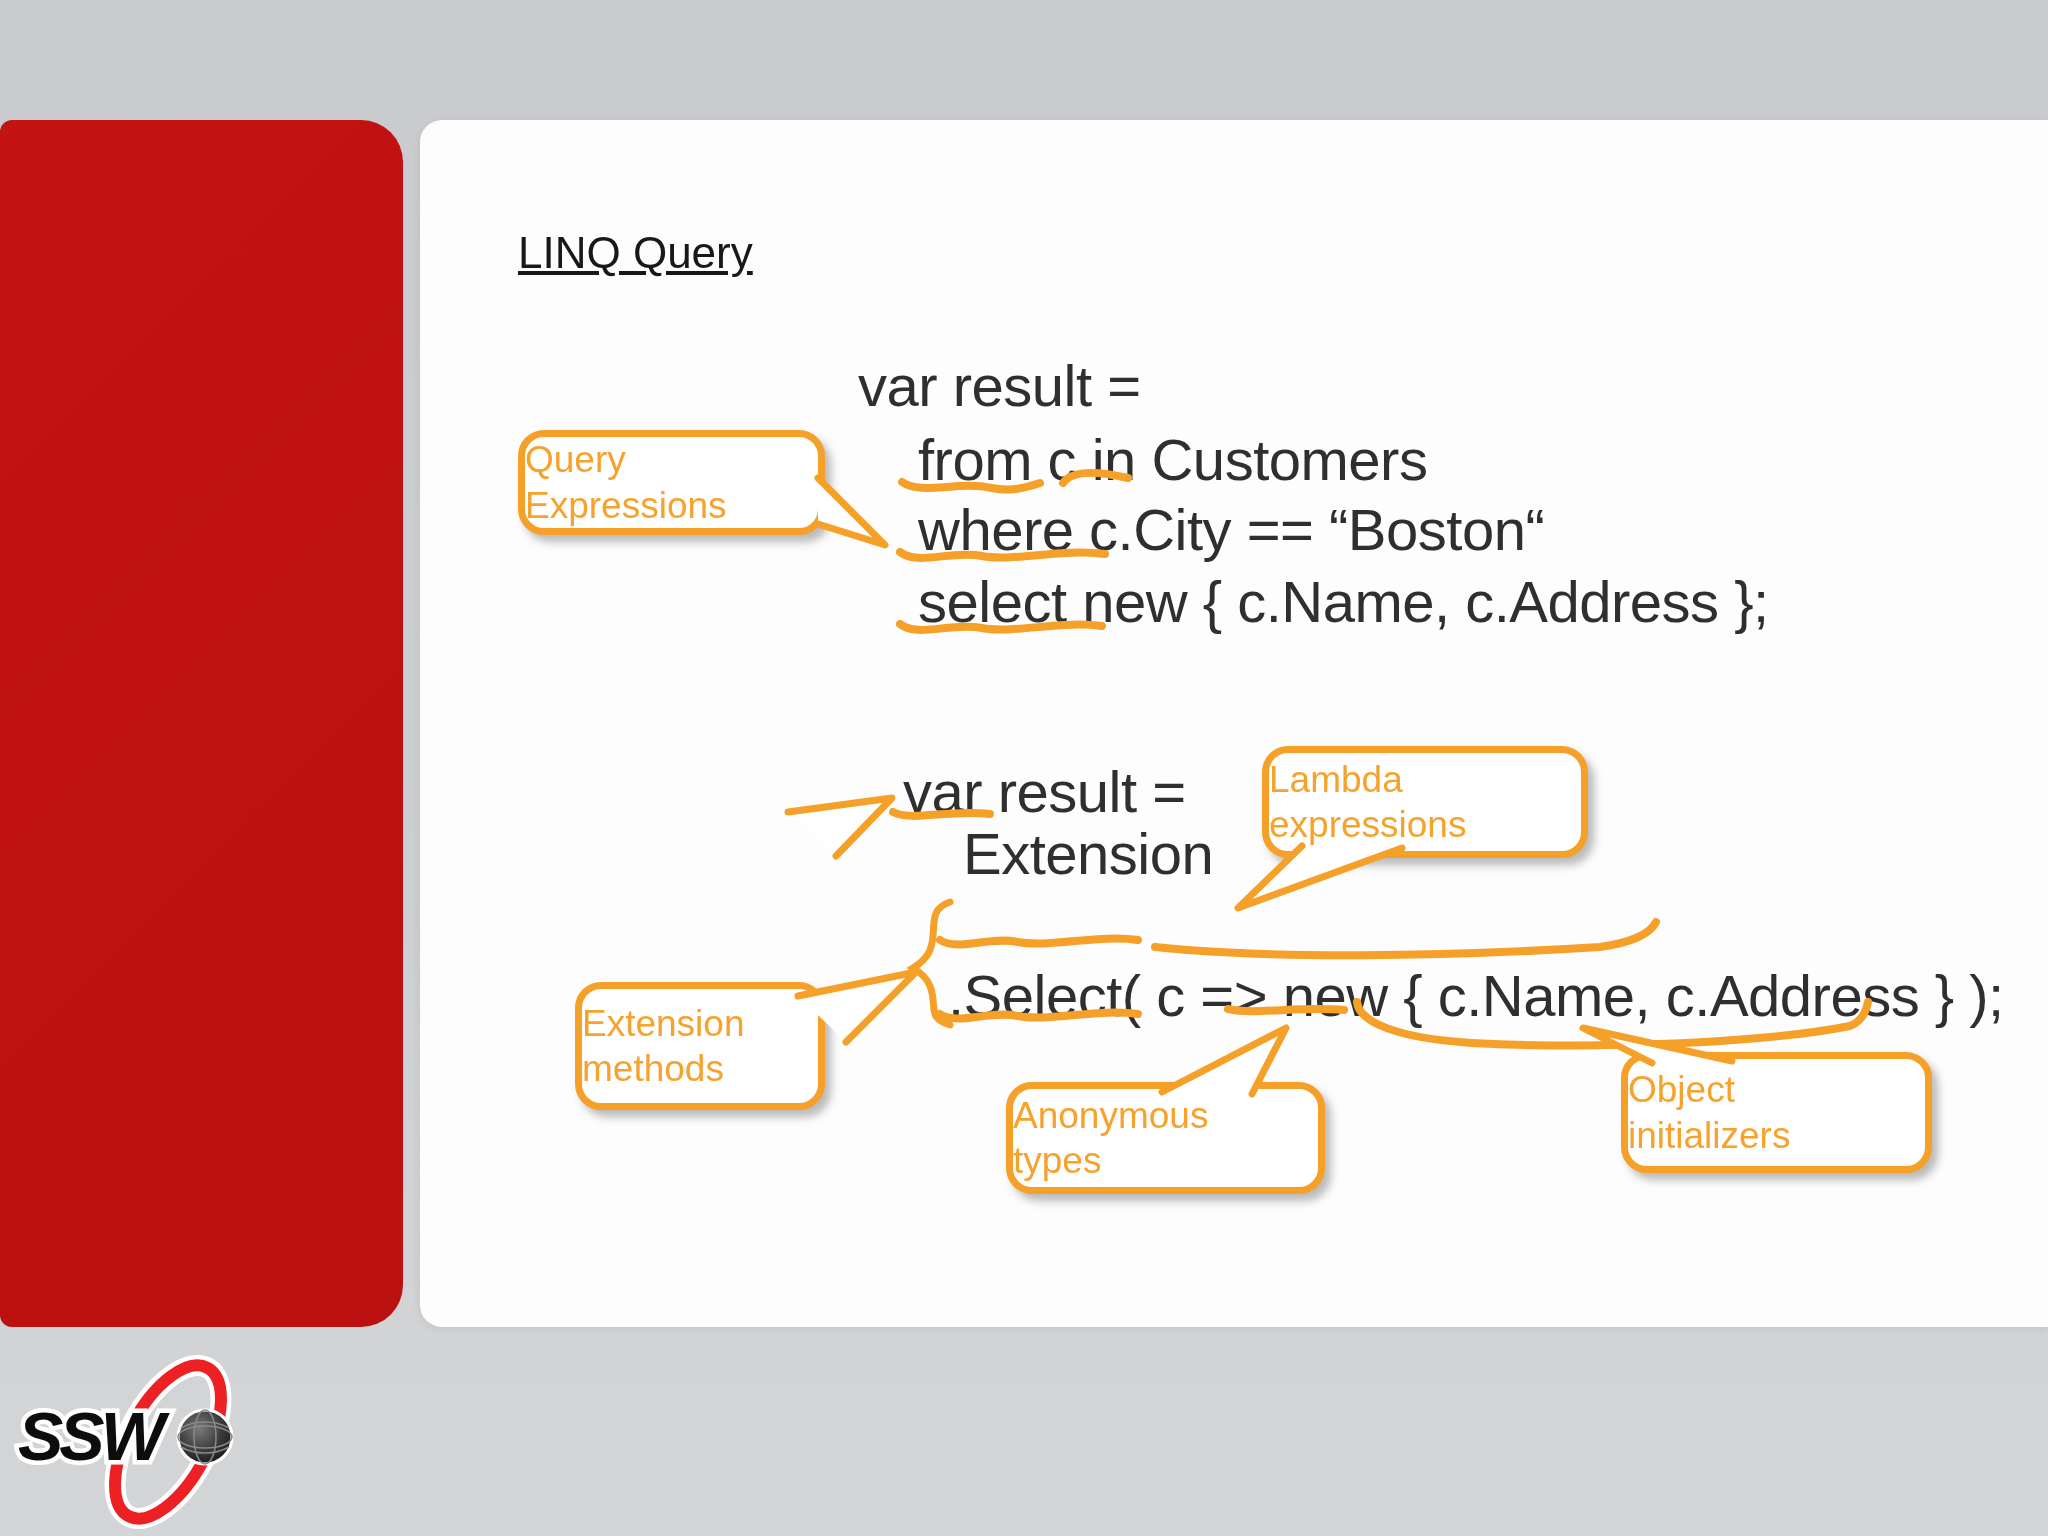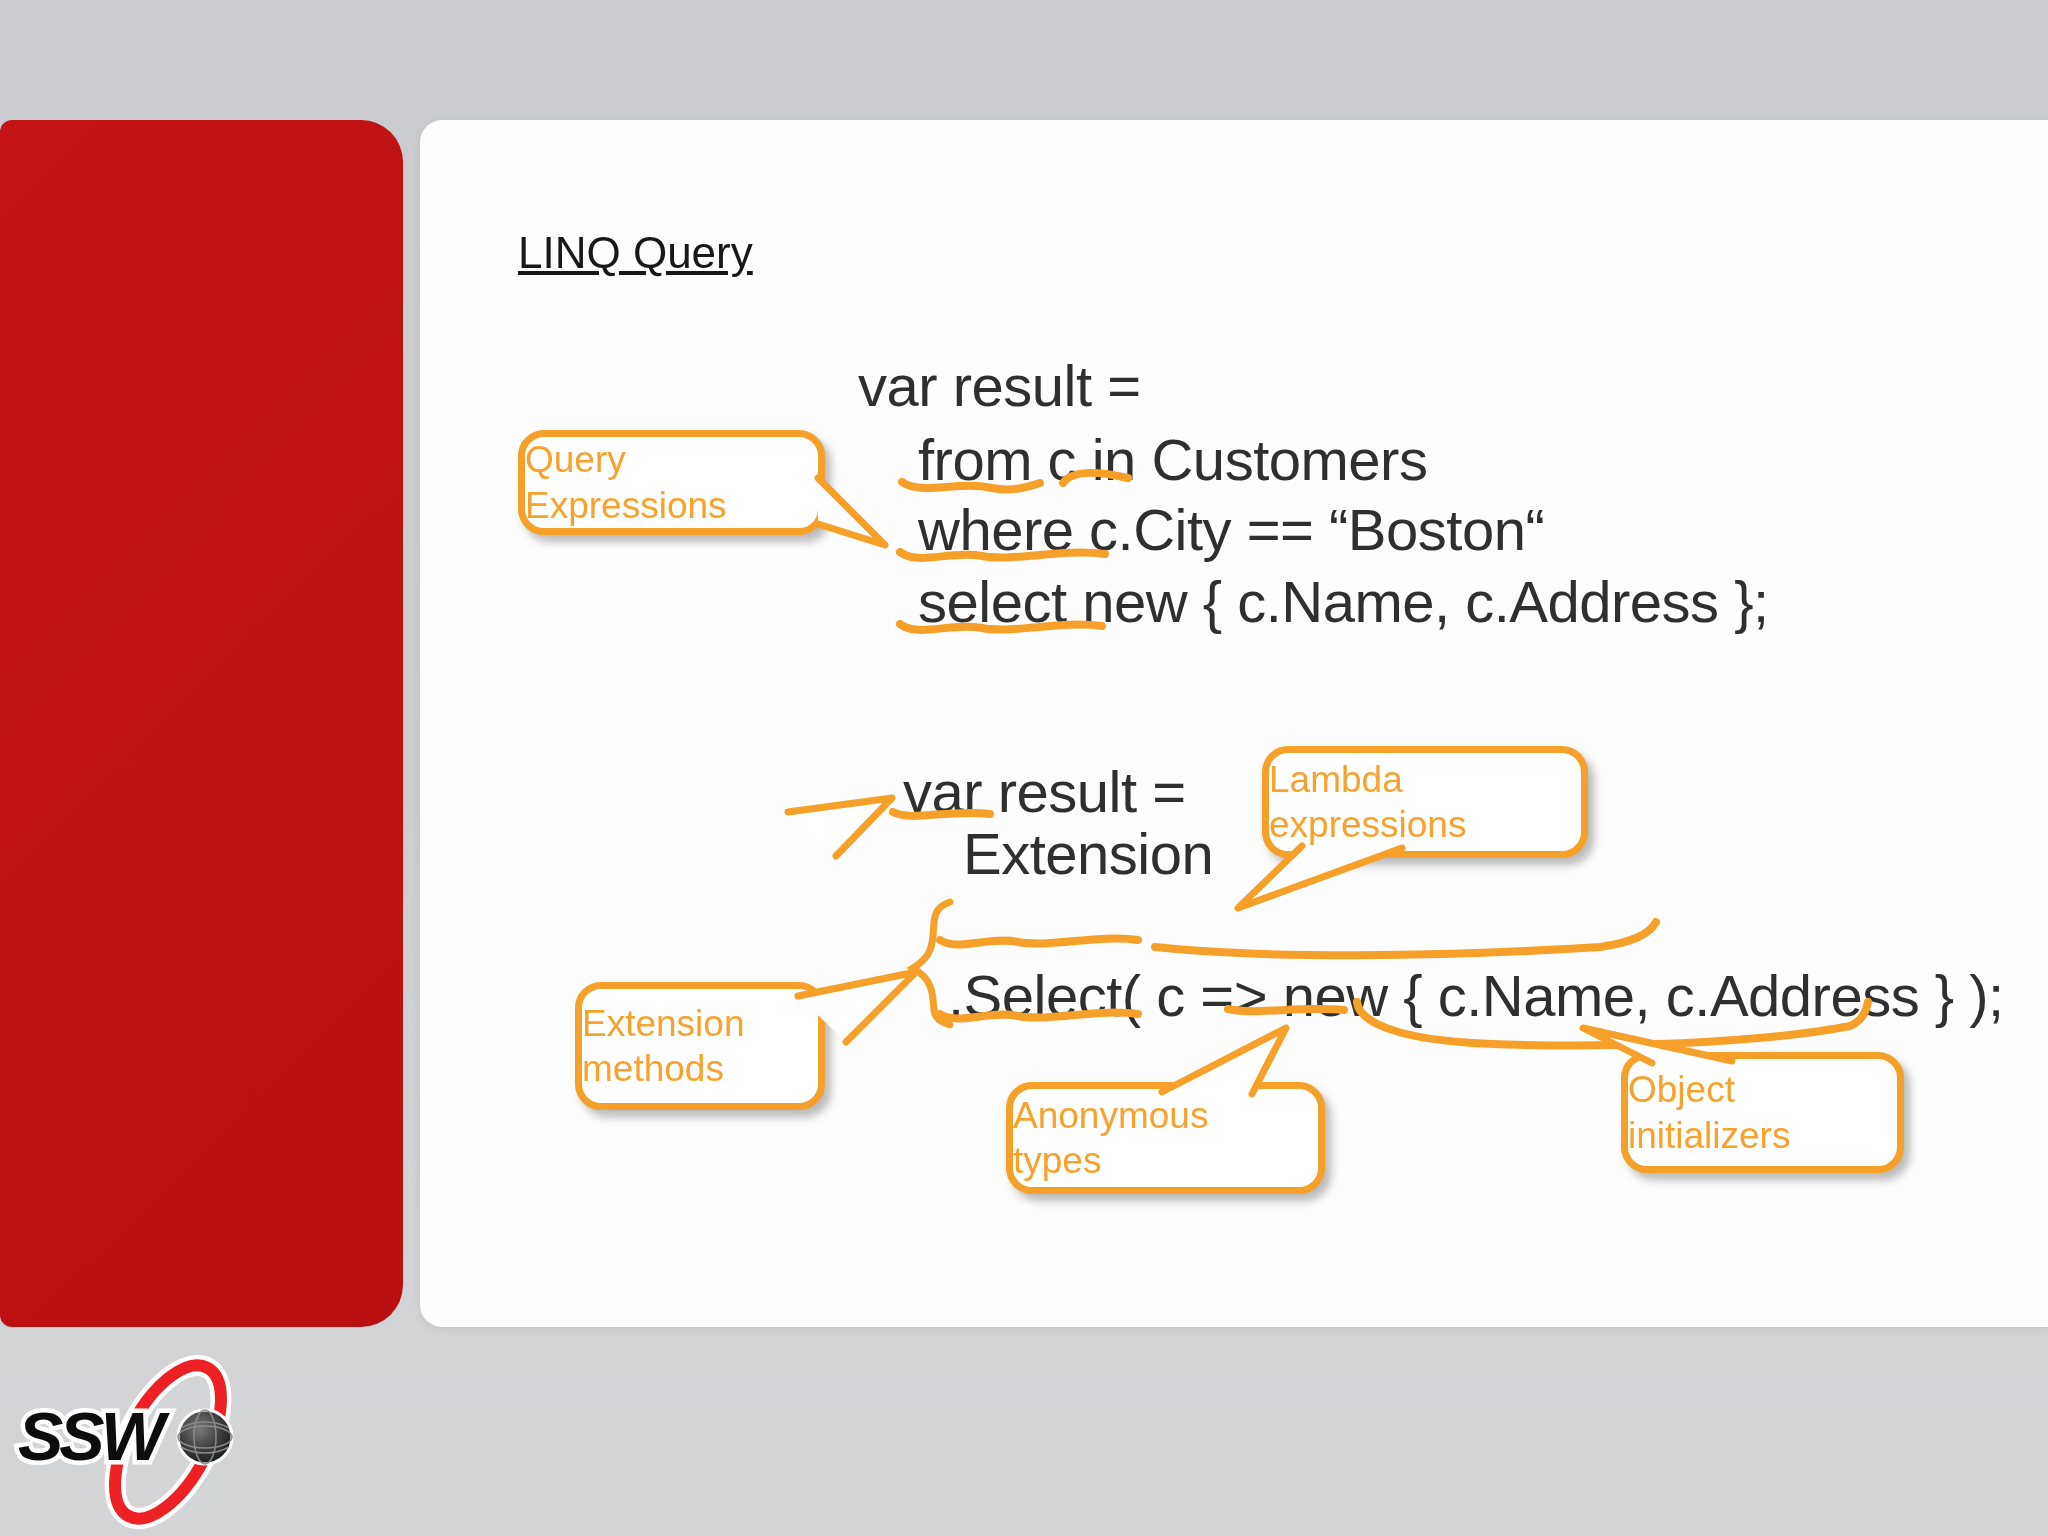--- a/index.html
+++ b/index.html
@@ -79,21 +79,21 @@
   <div class="bubble" style="left:1262px;top:746px;width:326px;height:112px">
     <span>Lambda</span>
     <span>expressions</span>
   </div>
 
   <div class="bubble" style="left:1006px;top:1082px;width:319px;height:112px">
     <span>Anonymous</span>
     <span>types</span>
   </div>
 
-  <div class="bubble" style="left:1621px;top:1052px;width:283px;height:121px">
+  <div class="bubble" style="left:1621px;top:1052px;width:311px;height:121px">
     <span>Object</span>
     <span>initializers</span>
   </div>
 
   <svg class="overlay" viewBox="0 0 2048 1536" xmlns="http://www.w3.org/2000/svg">
     <g fill="none" stroke="#F5A028" stroke-width="8" stroke-linecap="round">
 
       <path d="M902,482 C922,496 958,480 992,488 C1012,492 1028,487 1040,483"></path>
       <path d="M1063,483 C1072,470 1098,471 1128,478"></path>
       <path d="M900,552 C918,566 950,550 982,556 C1014,562 1062,548 1105,554"></path>

